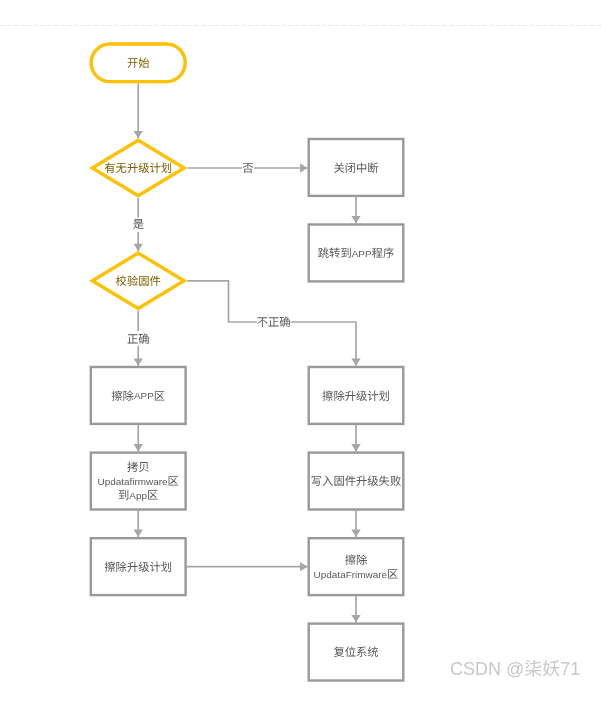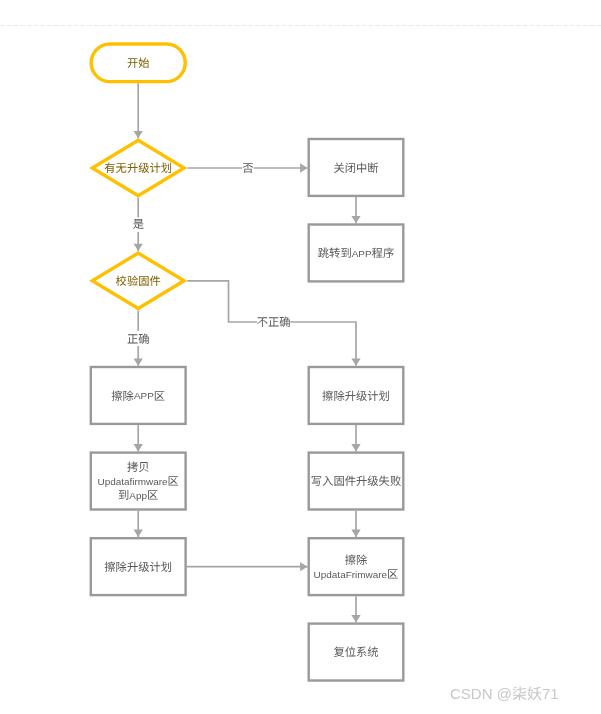--- a/index.html
+++ b/index.html
@@ -7,23 +7,23 @@
   body{
     width:601px;height:714px;background:#ffffff;
     font-family:"Liberation Sans", sans-serif;
     overflow:hidden;position:relative;
     -webkit-font-smoothing:antialiased;
 
   }
   #canvas{position:absolute;left:0;top:0;width:601px;height:714px;
           transform:translateZ(0);}
   .wm{
-    position:absolute;left:450px;top:684px;
+    position:absolute;left:450px;top:660px;
     font-family:"Liberation Sans", sans-serif;
-    font-size:15px;line-height:19px;color:#c8c8c8;white-space:nowrap;
+    font-size:18px;line-height:19px;color:#c8c8c8;white-space:nowrap;
     transform:translateZ(0);
   }
 </style>
 </head>
 <body>
 
 <svg id="canvas" viewBox="0 0 601 714" width="601" height="714" xmlns="http://www.w3.org/2000/svg">
     <line x1="0" y1="25.5" x2="601" y2="25.5" stroke="#EAEAEA" stroke-width="1" stroke-dasharray="4.8 1.9"></line>
     <polyline points="138.2,83.3 138.2,138.3" fill="none" stroke="#A6A6A6" stroke-width="1.7" stroke-linejoin="miter"></polyline>
     <path d="M 133.54999999999998 130.9 L 142.85 130.9 L 138.2 138.3 Z" fill="#A6A6A6" stroke="none"></path>

